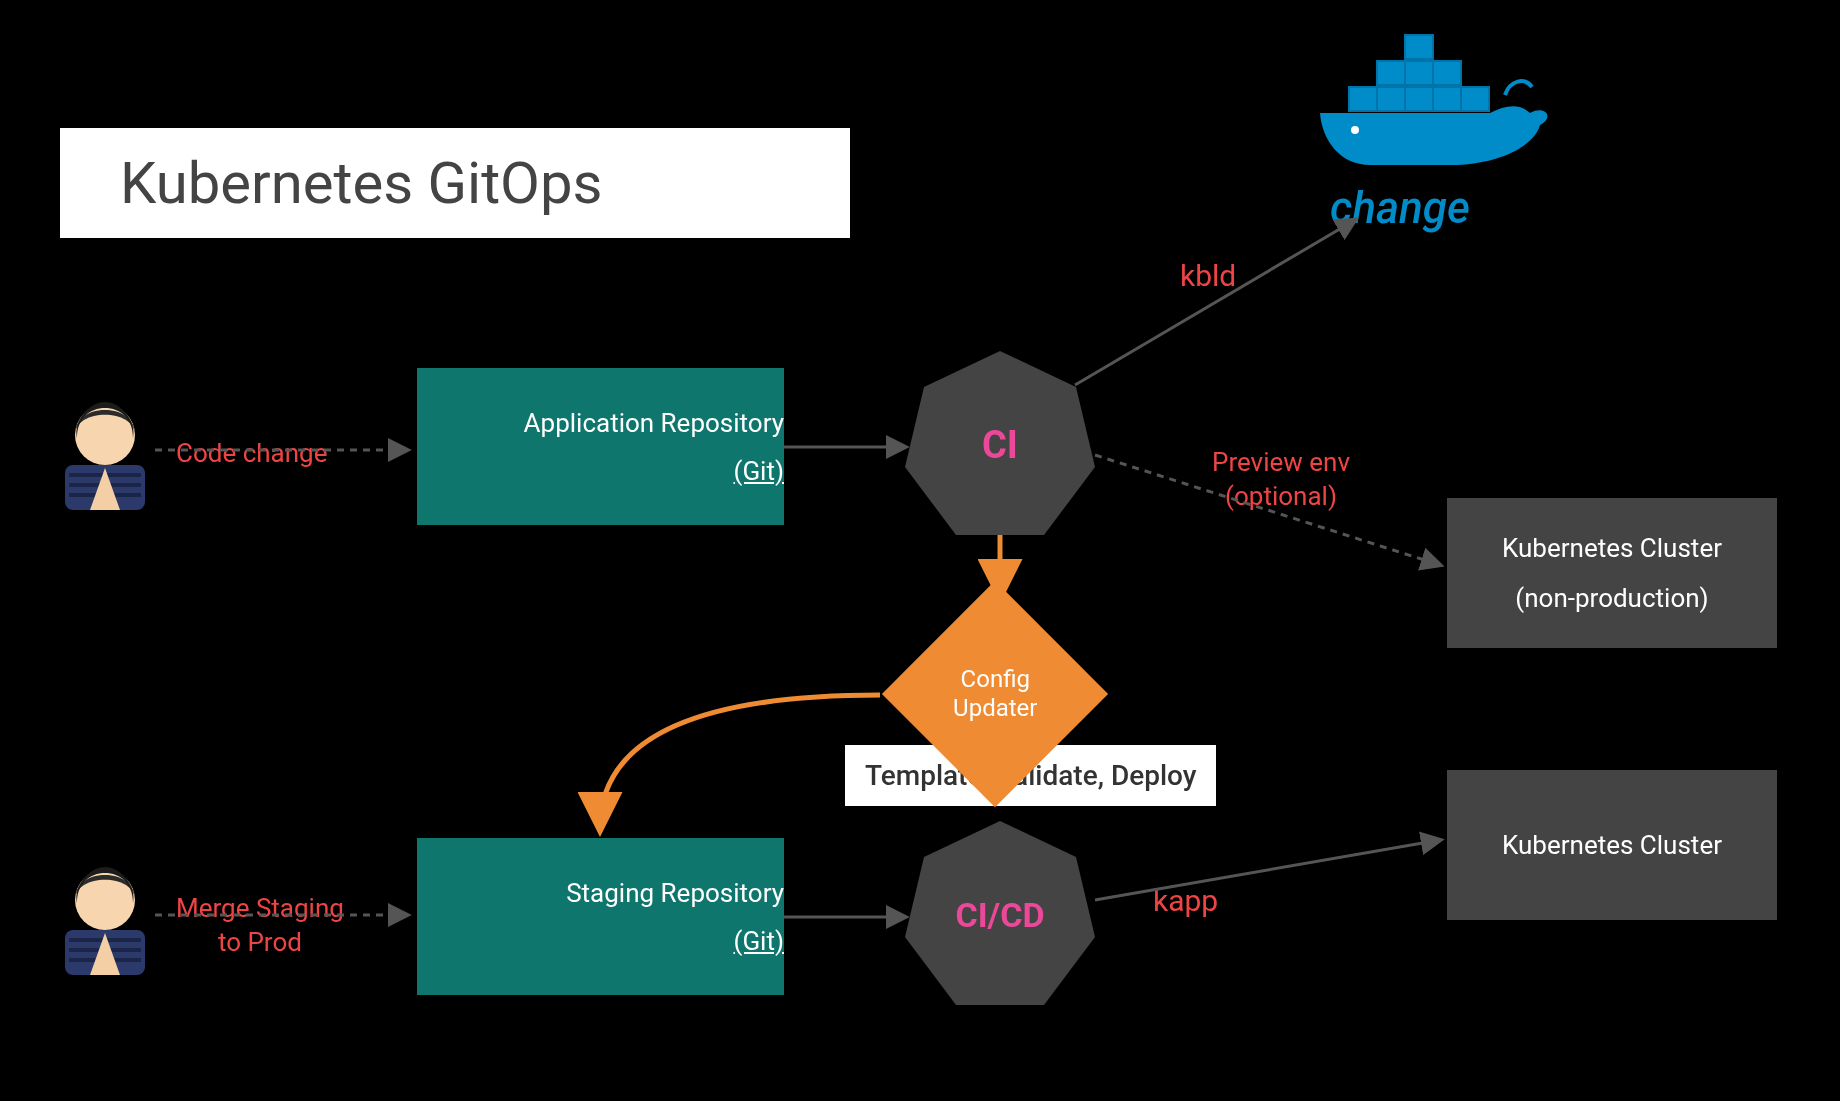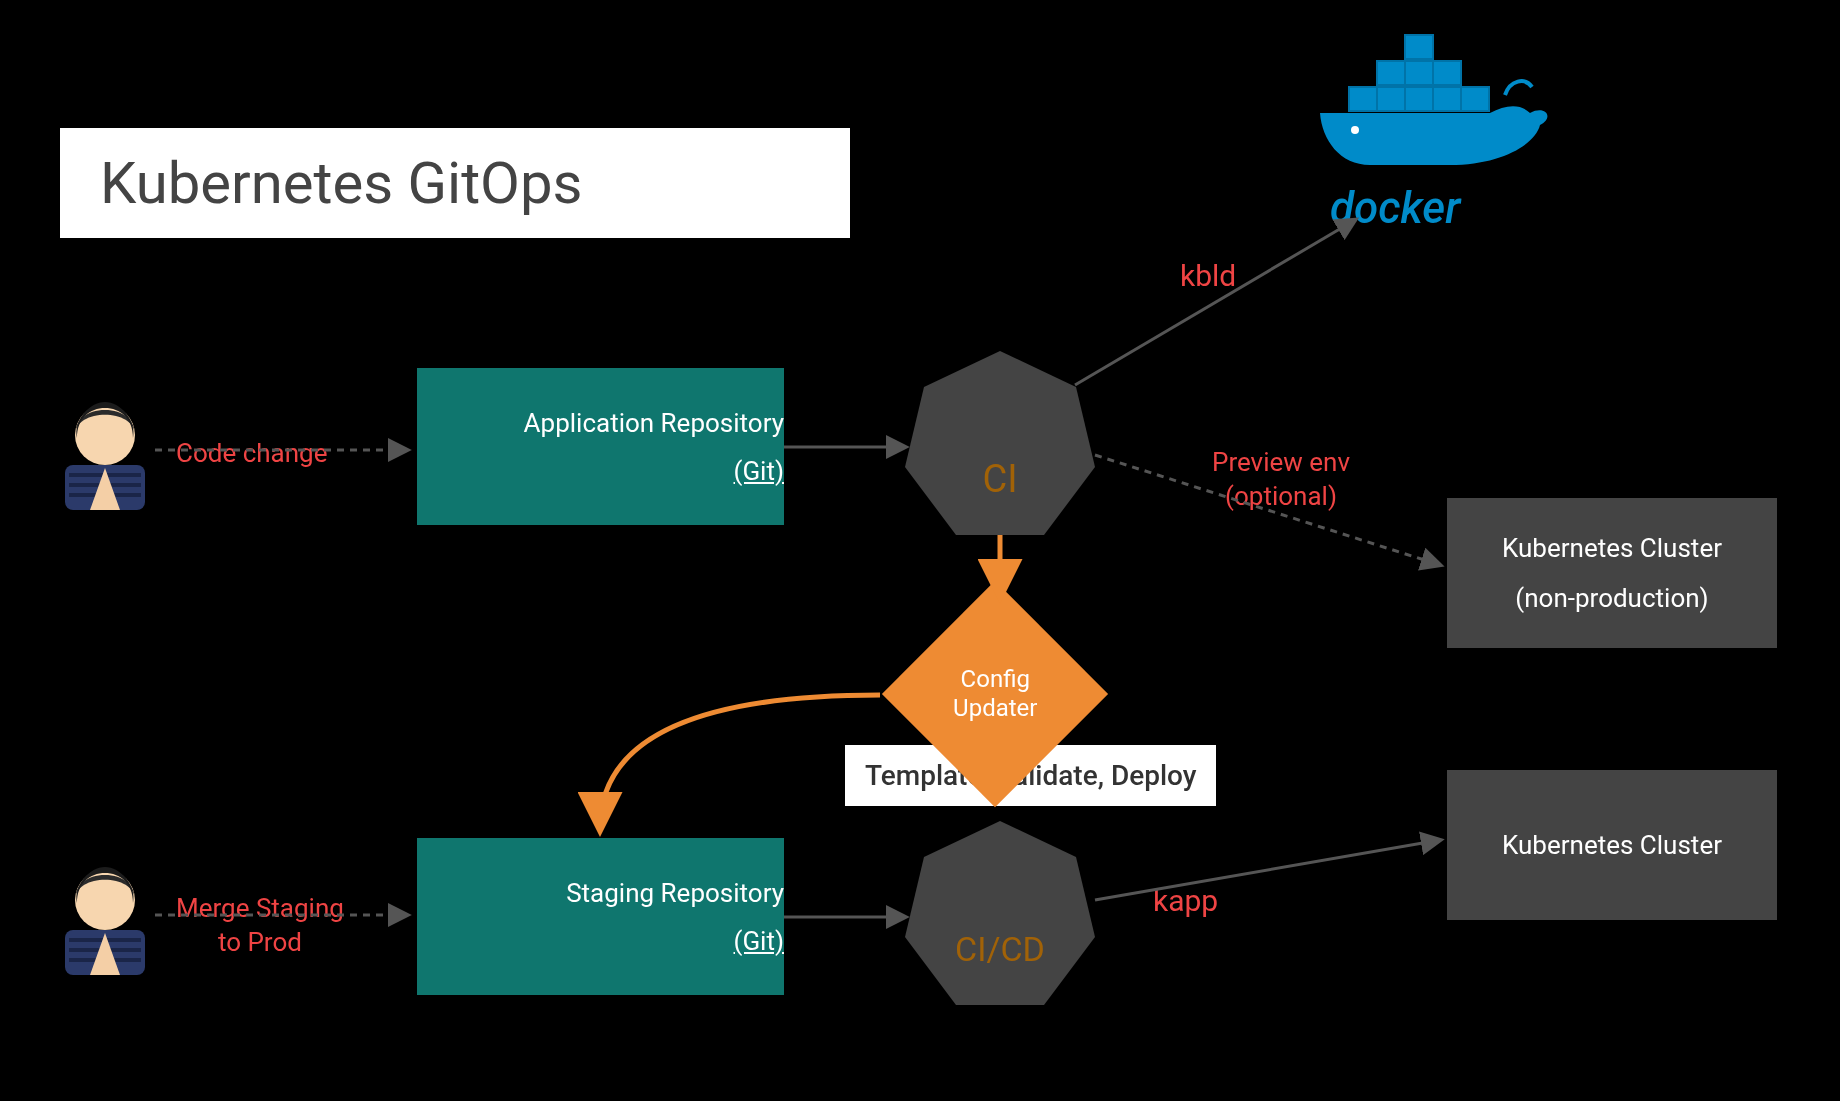--- a/index.html
+++ b/index.html
@@ -7,21 +7,21 @@
     background: #000;
     width: 1840px;
     height: 1101px;
     position: relative;
     font-family: -apple-system, BlinkMacSystemFont, "Segoe UI", Roboto, Helvetica, Arial, sans-serif;
     overflow: hidden;
   }
   .title-box {
     position: absolute;
     background: #fff;
-    padding: 20px 40px;
+    padding: 20px 60px;
     display: flex;
     align-items: center;
   }
   .title-text {
     font-size: 58px;
     font-weight: 400;
     color: #444;
   }
   .pink-box {
     position: absolute;
@@ -50,24 +50,23 @@
   .heptagon {
     position: absolute;
     width: 200px;
     height: 200px;
   }
   .heptagon svg { width: 100%; height: 100%; }
   .heptagon .hep-label {
     position: absolute;
     top: 50%; left: 50%;
     transform: translate(-50%, -50%);
-    color: #a16207;
+    color: #ec4899;
     font-size: 38px;
-    font-weight: 400;
-    margin-top: 34px;
+    font-weight: 700;
   }
   .diamond {
     position: absolute;
     width: 160px;
     height: 160px;
     background: #ee8b33;
     transform: rotate(45deg);
     display: flex;
     align-items: center;
     justify-content: center;
@@ -135,21 +134,21 @@
       <rect x="123" y="62" width="28" height="24"></rect>
       <rect x="151" y="62" width="28" height="24"></rect>
     </g>
 
     <path d="M10 88 L180 88 C195 80 210 78 220 88 C235 80 245 92 230 100 C225 120 190 140 140 140 L60 140 C30 140 12 115 10 88 Z" fill="#008bc9"></path>
     <circle cx="45" cy="105" r="4" fill="#fff"></circle>
 
     <path d="M195 70 C200 55 215 52 222 62" stroke="#008bc9" stroke-width="4" fill="none"></path>
   </svg>
 </div>
-<div class="docker-text" style="left:1330px; top:182px;">docker</div>
+<div class="docker-text" style="left:1330px; top:182px;">change</div>
 
 <div style="position:absolute; left:55px; top:390px; width:100px; height:120px;">
   <svg viewBox="0 0 100 120">
     <rect x="10" y="75" width="80" height="45" rx="8" fill="#2b3a6a"></rect>
     <rect x="14" y="83" width="72" height="4" fill="#1a2548"></rect>
     <rect x="14" y="93" width="72" height="4" fill="#1a2548"></rect>
     <rect x="14" y="103" width="72" height="4" fill="#1a2548"></rect>
     <path d="M50 78 L35 120 L65 120 Z" fill="#f4cfa6"></path>
     <circle cx="50" cy="45" r="30" fill="#f7d6af"></circle>
     <path d="M20 45 C20 18 80 18 80 45 C80 30 68 20 50 20 C32 20 20 30 20 45 Z" fill="#2b2b2b"></path>

